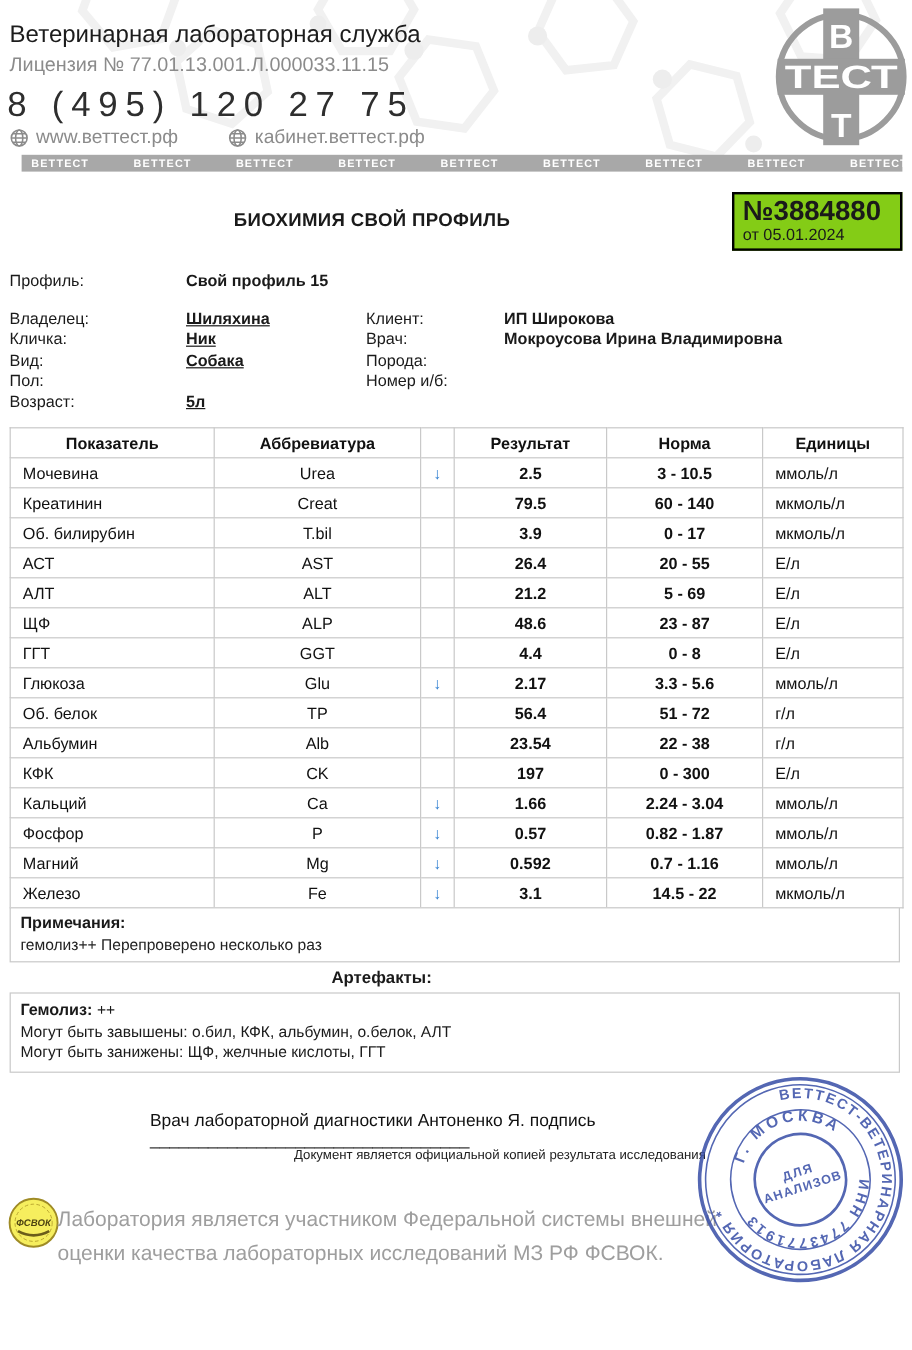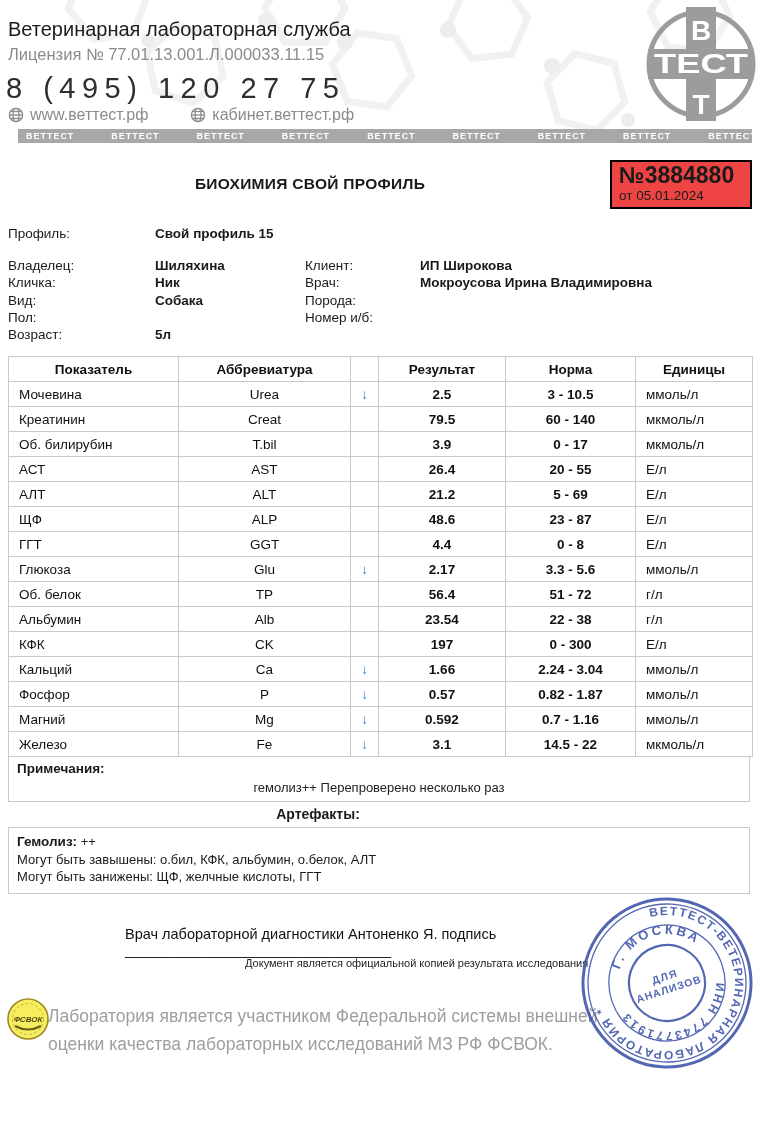--- a/index.html
+++ b/index.html
@@ -18,53 +18,53 @@
   .site       { display:flex; align-items:center; gap:6px; }
   .globe      { width:16px; height:16px; }
   .logo       { top:2px; left:645px; width:112px; height:124px; }
 
   .banner { top:129px; left:18px; width:734px; height:14px; background:#a8a8a8;
             display:flex; justify-content:space-between; align-items:center; padding:0 8px; box-sizing:border-box;gap:37px; }
   .banner span { color:#fff; font-size:9px; font-weight:bold; letter-spacing:1px; }
 
   
   .report-title { top:175px; left:0; width:620px; text-align:center; font-size:15.5px; font-weight:bold; letter-spacing:.3px; }
-  .numbox { top:160px; left:610px; width:142px; border:2px solid #000; padding:1px 7px 3px 7px; box-sizing:border-box; background:#ef4444; }
+  .numbox { top:160px; left:610px; width:142px; border:2px solid #000; padding:1px 7px 3px 7px; box-sizing:border-box; background:#84cc16; }
   .numbox .num  { font-size:23px; font-weight:bold; line-height:25px; }
   .numbox .date { font-size:13.5px; line-height:16px; }
 
   
   .info { top:225px; left:8px; width:744px; font-size:13.5px; }
   .info-row { line-height:17.2px; height:17.2px; white-space:nowrap; }
   .ilabel { display:inline-block; }
   .ival { font-weight:bold; }
   .profile-row { margin-bottom:15px; }
   .profile-row .ilabel { width:147px; }
   .cols { position:relative; }
-  .col-left { position:absolute; left:0; top:0; }
+  .col-left { position:absolute; left:0; top:0;text-decoration:underline; }
   .col-left .ilabel { width:147px; }
   .col-right { position:absolute; left:297px; top:0; }
   .col-right .ilabel { width:115px; }
 
   
   table.results { position:absolute; top:356px; left:8px; width:744px; z-index:2;
                   border-collapse:collapse; table-layout:fixed; font-size:13.5px; color:#111; background:#fff; }
   .results th, .results td { border:1px solid #c9c9c9; height:24px; padding:0; overflow:hidden; }
   .results th { font-weight:bold; text-align:center; }
   td.c-name { text-align:left; padding-left:10px; }
   td.c-abbr { text-align:center; }
   td.c-flag { text-align:center; font-weight:bold; }
   td.c-res  { text-align:center; font-weight:bold; }
   td.c-norm { text-align:center; font-weight:bold; }
   td.c-unit { text-align:left; padding-left:10px; }
 
   .notes-box { top:756px; left:8px; width:742px; border:1px solid #c9c9c9; box-sizing:border-box;
                padding:4px 8px 6px 8px; background:#fff; }
   .notes-box .nt { font-size:13.5px; font-weight:bold; }
-  .notes-box .nx { font-size:13px; margin-top:4px; color:#222;text-align:center; }
+  .notes-box .nx { font-size:13px; margin-top:4px; color:#222; }
 
   .artifacts-title { top:806px; left:0; width:636px; text-align:center; font-size:14px; font-weight:bold; }
   .artifacts-box { top:827px; left:8px; width:742px; border:1px solid #c9c9c9; box-sizing:border-box;
                    padding:5px 8px 7px 8px; font-size:13px; line-height:17.5px; background:#fff; }
   .artifacts-box b { font-size:13.5px; }
 
   .signature { top:926px; left:125px; font-size:14.5px; color:#111; z-index:2; }
   .copy-note { top:957px; left:245px; font-size:11px; color:#222; z-index:2; }
 
   .stamp { top:893px; left:577px; width:180px; height:180px; transform:rotate(-18deg); opacity:.87; z-index:6; }

